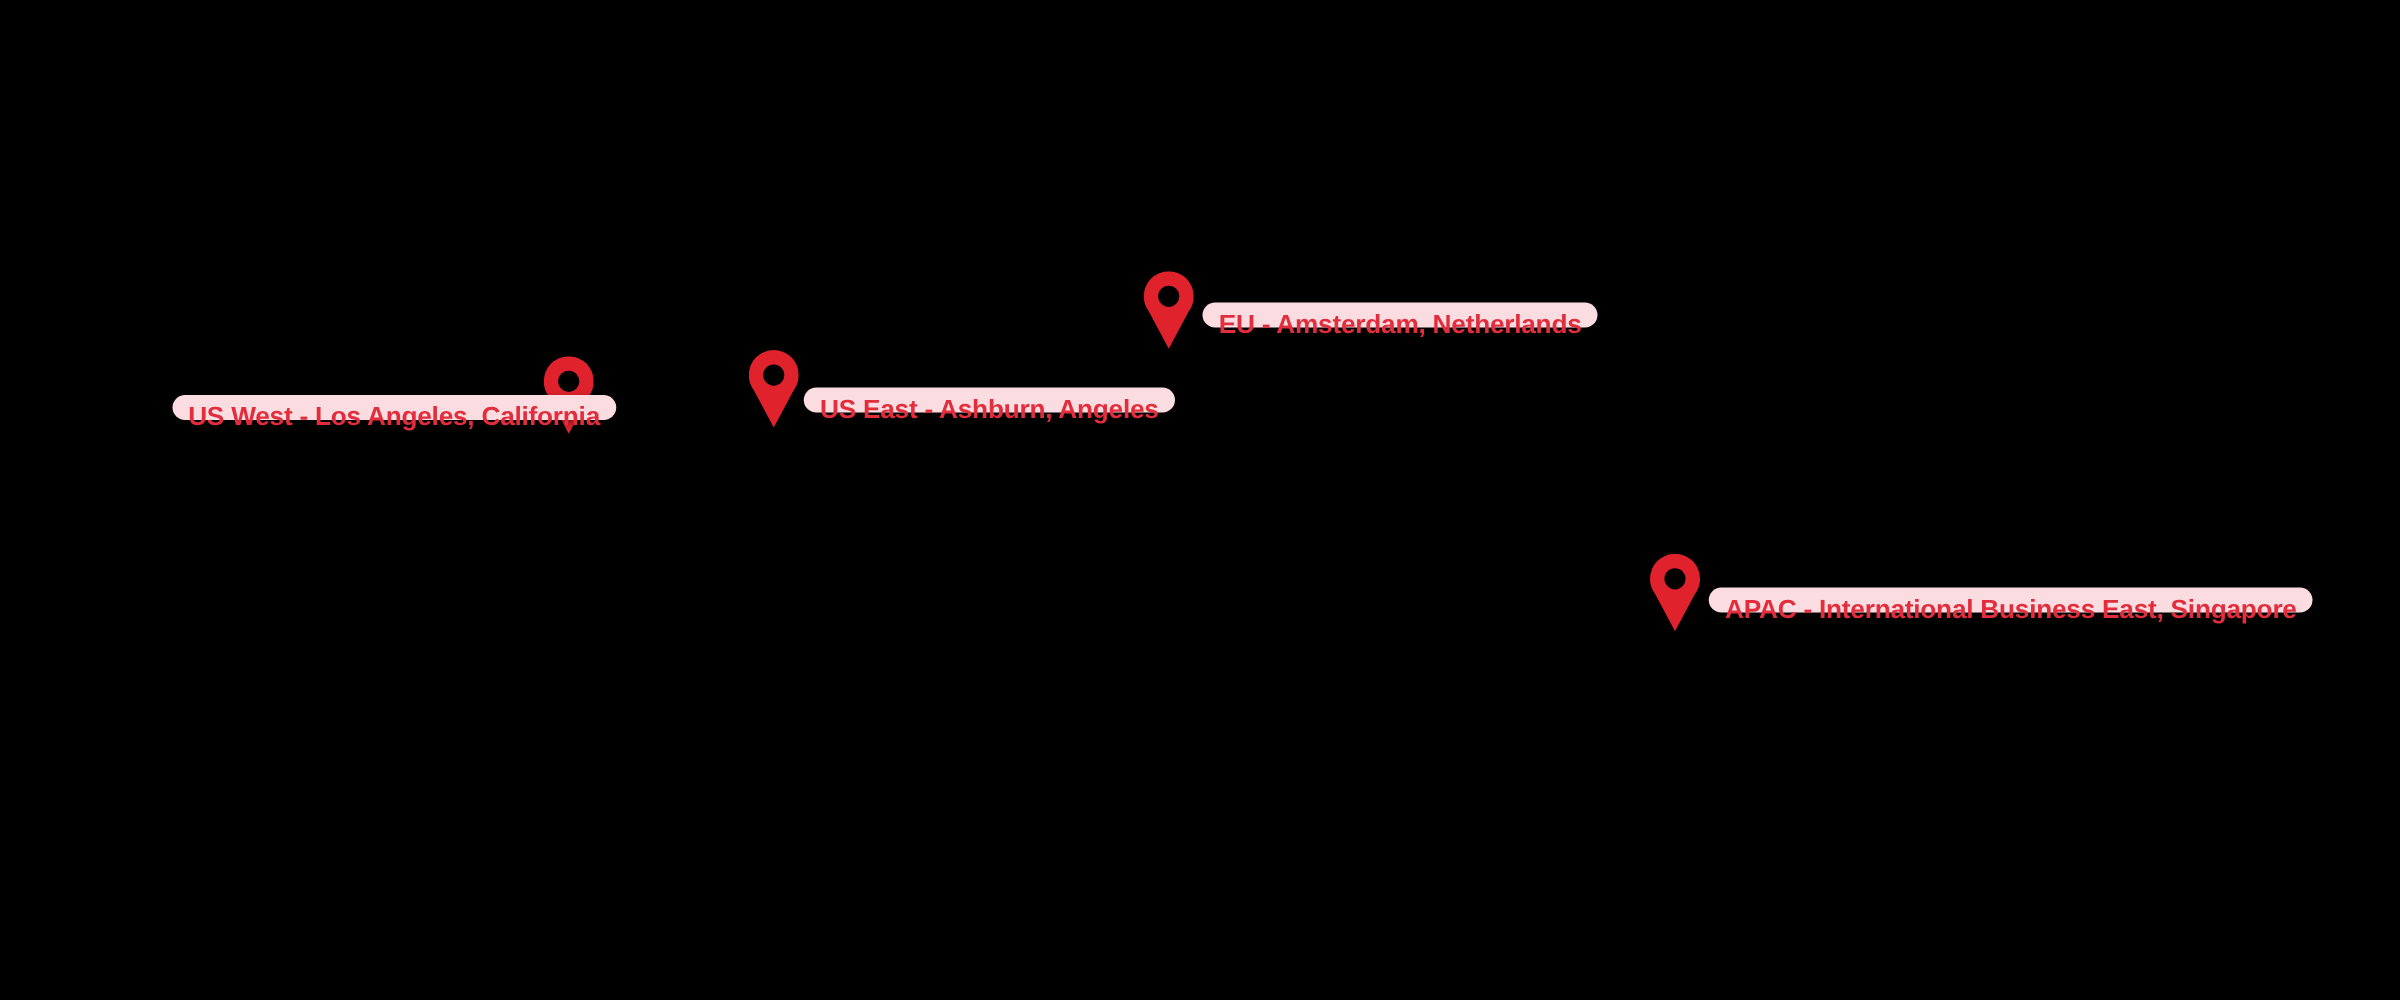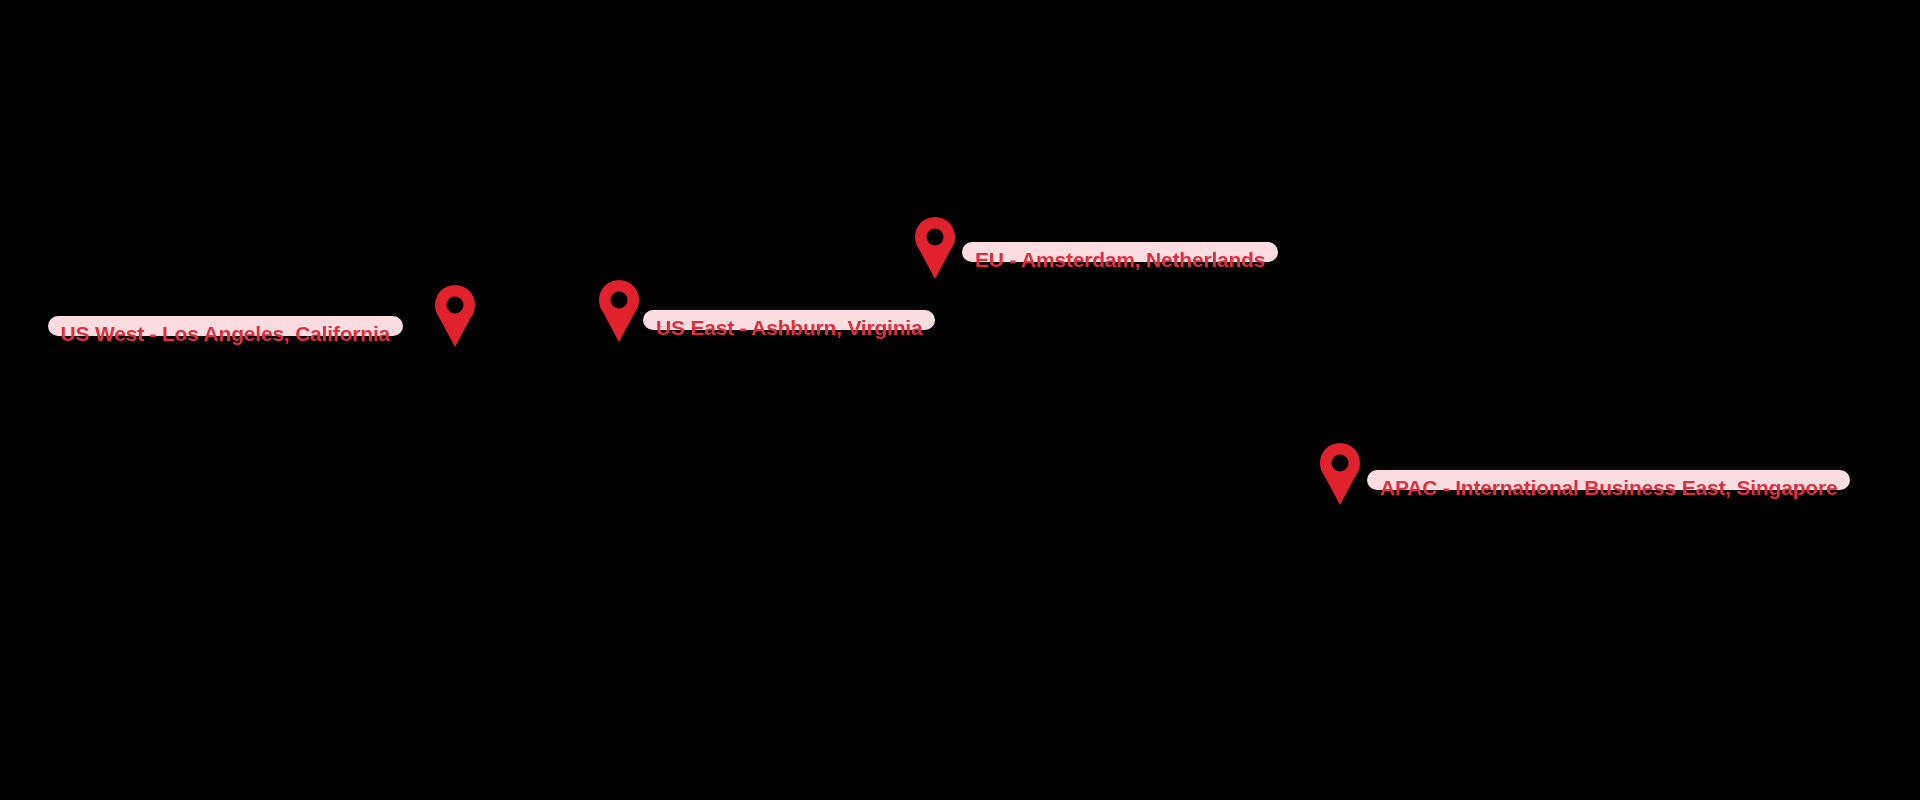--- a/index.html
+++ b/index.html
@@ -41,21 +41,21 @@
     color: #e22d3d;
     font-size: 21px;
     font-weight: 700;
     letter-spacing: -0.2px;
     white-space: nowrap;
     pointer-events: auto;
     box-shadow: 0 2px 6px rgba(0,0,0,0.45);
   }
   
   .pin.us-west { left: 435px; top: 285px; }
-  .label.us-west { right: 1517px; top: 316px; }   
+  .label.us-west { right: 1427px; top: 316px; }   
 
   .pin.us-east { left: 599px; top: 280px; }
   .label.us-east { left: 643px; top: 310px; }
 
   .pin.eu { left: 915px; top: 217px; }
   .label.eu { left: 962px; top: 242px; }
 
   .pin.apac { left: 1320px; top: 443px; }
   .label.apac { left: 1367px; top: 470px; }
 </style>
@@ -72,21 +72,21 @@
     </div>
     <div class="label us-west">US West - Los Angeles, California</div>
   </div>
 
   <div class="location">
     <div class="pin us-east">
       <svg viewBox="0 0 40 62" xmlns="http://www.w3.org/2000/svg">
         <path fill="#df222c" fill-rule="evenodd" d="M20 0a20 20 0 0 0-20 20c0 4.6 1.55 8.95 4.2 12.45L20 62l15.8-29.55A19.9 19.9 0 0 0 40 20 20 20 0 0 0 20 0zm0 11.5a8.5 8.5 0 1 1 0 17 8.5 8.5 0 0 1 0-17z" style="fill: rgb(223, 34, 44);"></path>
       </svg>
     </div>
-    <div class="label us-east">US East - Ashburn, Virginia</div>
+    <div class="label us-east">US East - Ashburn, Angeles</div>
   </div>
 
   <div class="location">
     <div class="pin eu">
       <svg viewBox="0 0 40 62" xmlns="http://www.w3.org/2000/svg">
         <path fill="#df222c" fill-rule="evenodd" d="M20 0a20 20 0 0 0-20 20c0 4.6 1.55 8.95 4.2 12.45L20 62l15.8-29.55A19.9 19.9 0 0 0 40 20 20 20 0 0 0 20 0zm0 11.5a8.5 8.5 0 1 1 0 17 8.5 8.5 0 0 1 0-17z" style="fill: rgb(223, 34, 44);"></path>
       </svg>
     </div>
     <div class="label eu">EU - Amsterdam, Netherlands</div>
   </div>

